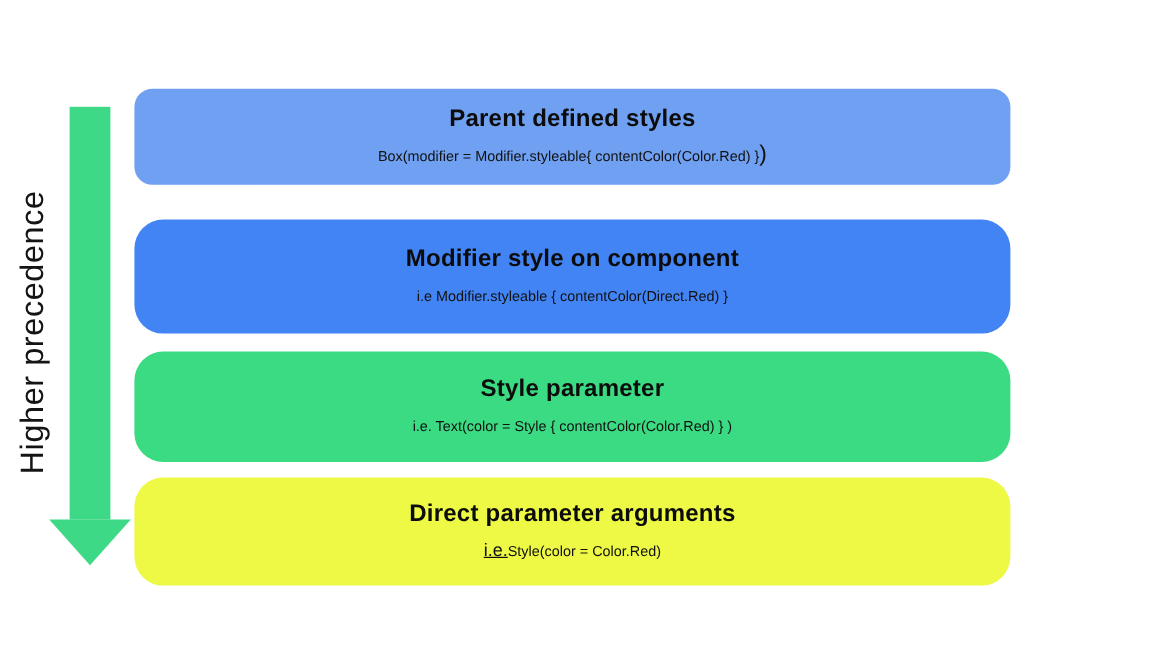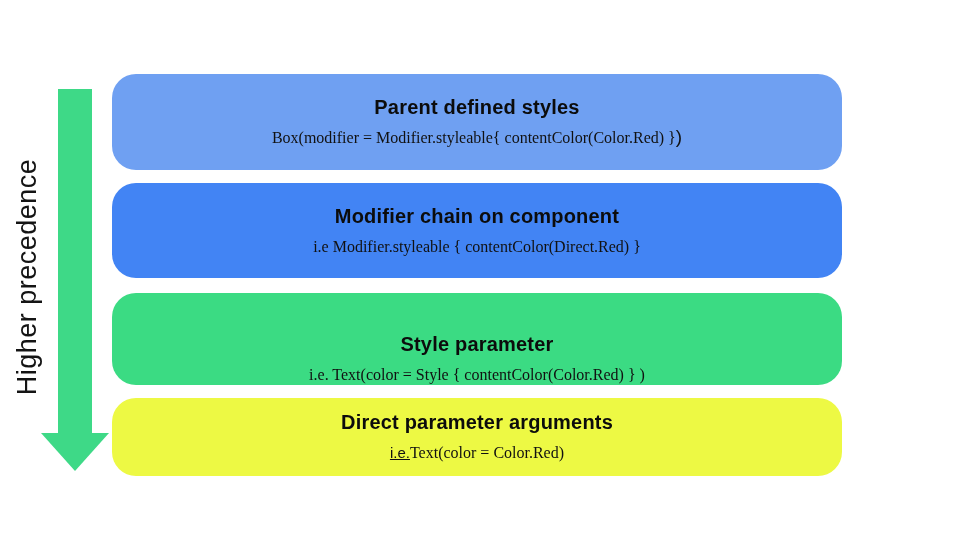--- a/index.html
+++ b/index.html
@@ -54,41 +54,41 @@
   .pbox {
     position: absolute;
     left: 112px;
     width: 730px;
     border-radius: 24px;
     display: flex;
     flex-direction: column;
     align-items: center;
     justify-content: center;
   }
-  .pbox-1 { top: 74px;  height: 96px; background: #6FA0F2; }
+  .pbox-1 { top: 74px;  height: 80px; background: #6FA0F2; border-radius: 15px; }
   .pbox-2 { top: 183px; height: 95px; background: #4284F4; }
-  .pbox-3 { top: 293px; height: 92px; background: #3BDB83; justify-content: flex-end; }
-  .pbox-4 { top: 398px; height: 78px; background: #EDF944; }
+  .pbox-3 { top: 293px; height: 92px; background: #3BDB83; }
+  .pbox-4 { top: 398px; height: 90px; background: #EDF944; }
 
   .pbox .box-title {
     font-size: 20px;
     font-weight: bold;
     color: #0c0c0c;
     letter-spacing: 0.2px;
     margin-bottom: 7px;
     white-space: nowrap;
   }
   .pbox .box-code {
     font-size: 16px;
     color: #111111;
     white-space: nowrap;
   }
   .code-mono {
-    font-family: Liberation Serif, serif;
-    font-size: 16px;
+    font-family: Liberation Sans, sans-serif;
+    font-size: 12px;
   }
   .code-sans-prefix {
     font-family: "Liberation Sans", sans-serif;
     font-size: 15px;
     text-decoration: underline;
   }
   .code-sans-suffix {
     font-family: "Liberation Sans", sans-serif;
     font-size: 19px;
   }
@@ -103,33 +103,33 @@
   <div class="precedence-label">Higher precedence</div>
 
   <div class="pbox pbox-1" style="background-color: rgb(111, 160, 242);">
     <div class="box-title">Parent defined styles</div>
     <div class="box-code">
       <span class="code-sans-prefix"></span><span class="code-mono">Box(modifier = Modifier.styleable{ contentColor(Color.Red) }</span><span class="code-sans-suffix">)</span>
     </div>
   </div>
 
   <div class="pbox pbox-2" style="background-color: rgb(66, 132, 244);">
-    <div class="box-title">Modifier chain on component</div>
+    <div class="box-title">Modifier style on component</div>
     <div class="box-code">
       <span class="code-sans-prefix"></span><span class="code-mono">i.e Modifier.styleable { contentColor(Direct.Red) }</span><span class="code-sans-suffix"></span>
     </div>
   </div>
 
   <div class="pbox pbox-3" style="background-color: rgb(59, 219, 131);">
     <div class="box-title">Style parameter</div>
     <div class="box-code">
       <span class="code-sans-prefix"></span><span class="code-mono">i.e. Text(color = Style { contentColor(Color.Red) } )</span><span class="code-sans-suffix"></span>
     </div>
   </div>
 
   <div class="pbox pbox-4" style="background-color: rgb(237, 249, 68);">
     <div class="box-title">Direct parameter arguments</div>
     <div class="box-code">
-      <span class="code-sans-prefix">i.e.</span><span class="code-mono">Text(color = Color.Red)</span><span class="code-sans-suffix"></span>
+      <span class="code-sans-prefix">i.e.</span><span class="code-mono">Style(color = Color.Red)</span><span class="code-sans-suffix"></span>
     </div>
   </div>
 
 </div>
 
 </body></html>

